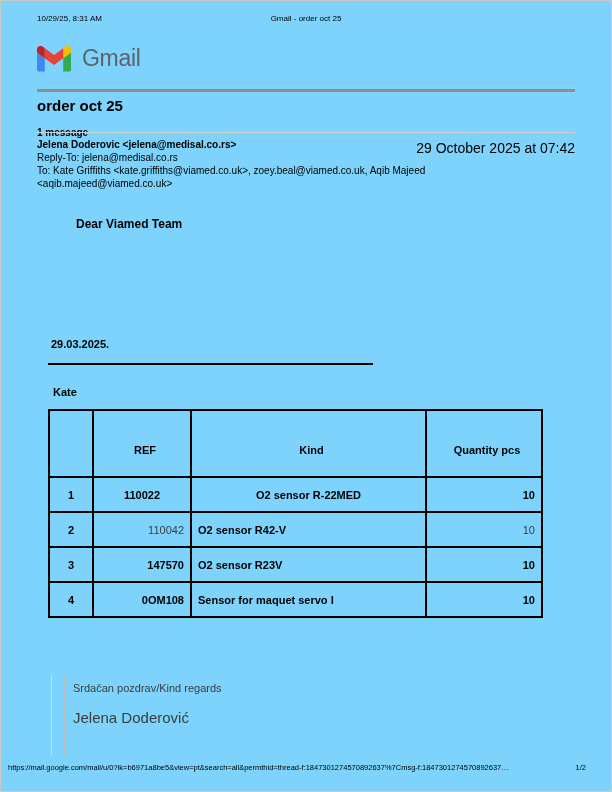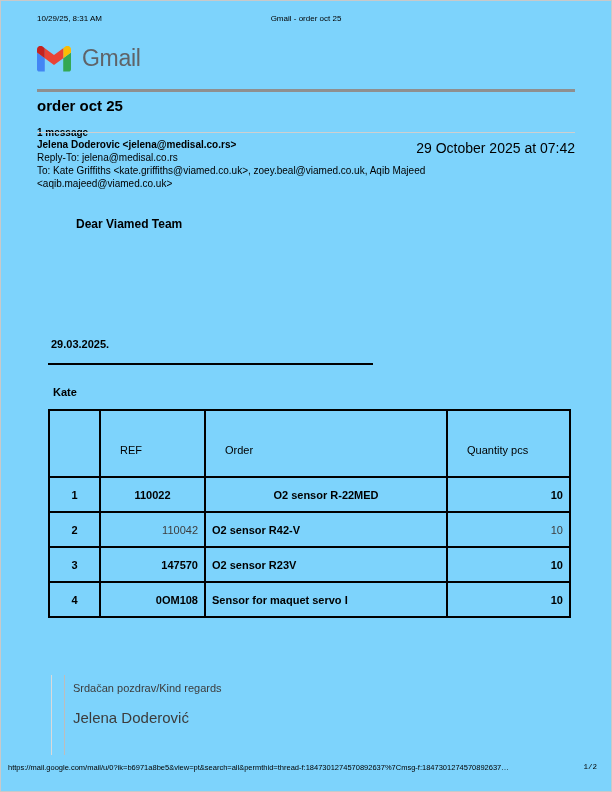--- a/index.html
+++ b/index.html
@@ -6,21 +6,21 @@
   .page{
     position:relative;width:612px;height:792px;margin:0 auto;
     background:#7dd3fc;border:1px solid #c9c9c9;box-sizing:border-box;
     font-family:"Liberation Sans","DejaVu Sans",sans-serif;color:#000;
     overflow:hidden;
   }
   
   .ph-left{position:absolute;left:36px;top:13px;font-size:8px;font-weight:500;}
   .ph-center{position:absolute;left:0;right:0;top:13px;text-align:center;font-size:8px;font-weight:500;}
   .pf-url{position:absolute;left:7px;top:762px;font-size:7.5px;max-width:555px;white-space:nowrap;overflow:hidden;}
-  .pf-page{position:absolute;right:14px;top:762px;font-size:7.5px;font-family:Liberation Mono, monospace;}
+  .pf-page{position:absolute;right:25px;top:762px;font-size:7.5px;}
 
   
   .masthead{position:absolute;left:36px;top:44px;display:flex;align-items:center;gap:11px;}
   .gmail-word{font-size:23px;color:#5f6368;letter-spacing:-0.3px;}
   .account{position:absolute;right:36px;top:58px;font-size:10px;font-weight:bold;}
 
   .rule-thick{position:absolute;left:36px;right:36px;top:88px;height:3px;background:#8f8f8f;}
   .rule-thin{position:absolute;left:36px;right:36px;top:131px;height:1px;background:#cfcfcf;}
 
   .subject-title{position:absolute;left:36px;top:96px;font-size:15px;font-weight:bold;}
@@ -34,22 +34,22 @@
 
   
   .greeting{position:absolute;left:46px;top:216px;font-size:12px;font-weight:bold;padding-left:29px;}
   .intro{position:absolute;left:46px;top:266px;font-size:11px;font-weight:bold;}
   .order-date{position:absolute;left:50px;top:337px;font-size:11px;font-weight:bold;}
   .date-rule{position:absolute;left:47px;top:362px;width:325px;height:2px;background:#000;}
   .order-label{position:absolute;left:52px;top:385px;font-size:11px;font-weight:bold;}
 
   .order-table{position:absolute;left:47px;top:408px;border-collapse:collapse;font-size:11px;}
   .order-table th,.order-table td{border:2px solid #000;}
-  .order-table th{height:53px;vertical-align:middle;text-align:left;
-    font-weight:normal;padding:12px 6px 0 19px;}
+  .order-table th{height:53px;vertical-align:middle;text-align:center;
+    font-weight:bold;padding:12px 6px 0 12px;}
   .order-table td{height:33px;padding:0 6px;font-weight:bold;vertical-align:middle;}
   .h-num,.c-num{width:24px;}
   .h-ref,.c-ref{width:78px;}
   .h-item,.c-item{width:215px;}
   .h-qty,.c-qty{width:96px;}
   .c-num{text-align:center;}
   .c-ref{text-align:right;padding-right:7px;}
   .c-item{text-align:left;}
   .c-qty{text-align:right;padding-right:7px;}
   .row-1 .c-ref,.row-1 .c-item{text-align:center;}
@@ -98,21 +98,21 @@
   <div class="greeting">Dear Viamed Team</div>
   <div class="order-date">29.03.2025.</div>
   <div class="date-rule"></div>
   <div class="order-label">Kate</div>
 
   <table class="order-table">
     <thead>
       <tr>
         <th class="h-num"></th>
         <th class="h-ref">REF</th>
-        <th class="h-item">Order</th>
+        <th class="h-item">Kind</th>
         <th class="h-qty">Quantity pcs</th>
       </tr>
     </thead>
     <tbody>
         <tr class="row-1">
           <td class="c-num">1</td>
           <td class="c-ref">110022</td>
           <td class="c-item">O2 sensor R-22MED</td>
           <td class="c-qty">10</td>
         </tr>

